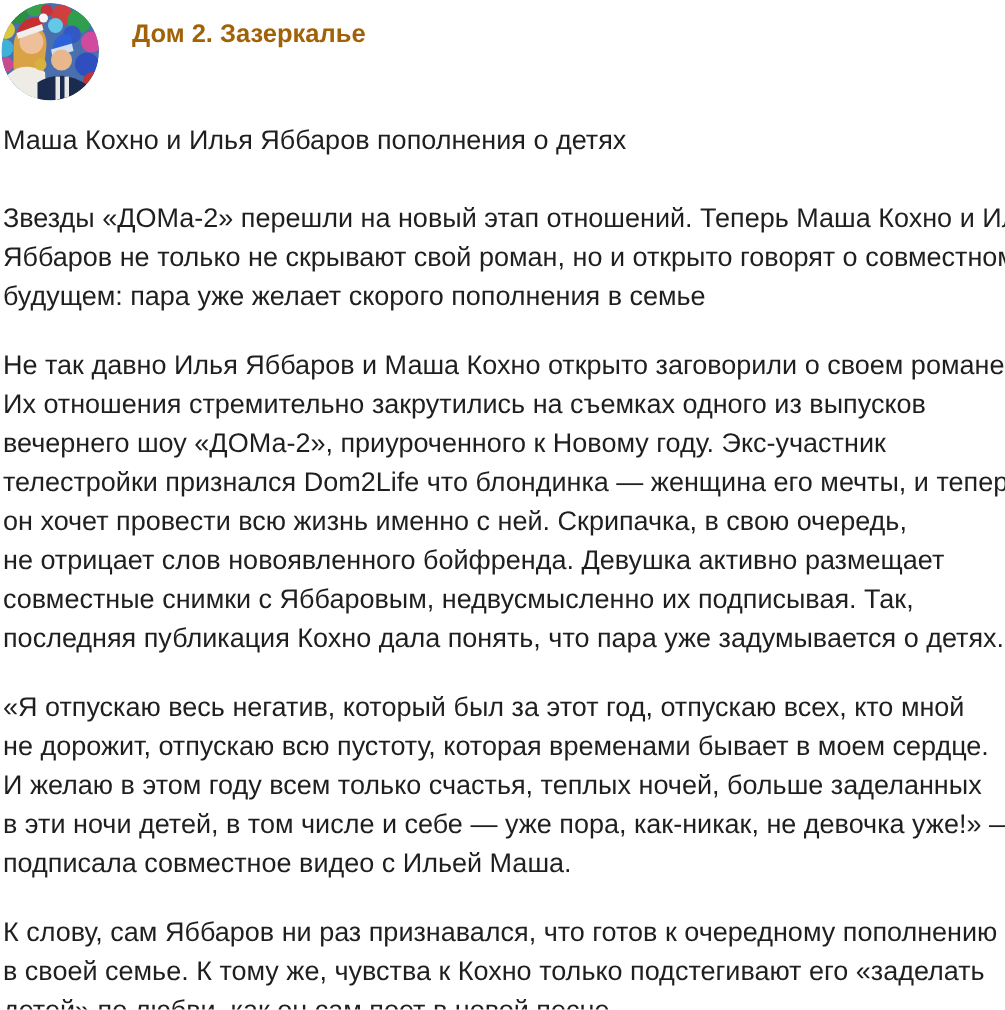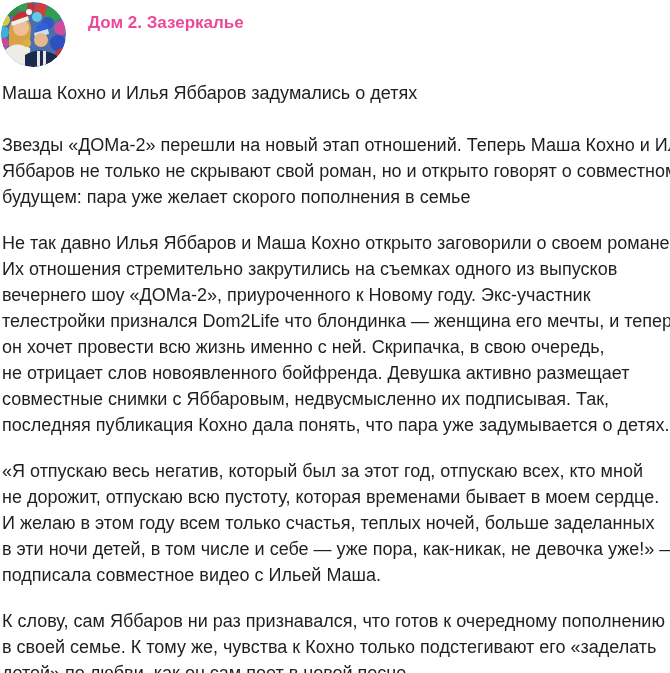--- a/index.html
+++ b/index.html
@@ -22,21 +22,21 @@
     overflow: hidden;
     cursor: pointer;
   }
   .avatar svg { display: block; }
 
   .community-name {
     position: absolute;
     left: 88px; top: 13px;
     font-size: 17px;
     font-weight: 700;
-    color: #ec4899;
+    color: #a16207;
     text-decoration: none;
     cursor: pointer;
     white-space: nowrap;
   }
 
   .article { padding: 13px 0 0 2px; }
 
   .headline {
     font-size: 18px;
     line-height: 26px;
@@ -101,21 +101,21 @@
           <path d="M24 53 Q40 43 58 55 L58 65 L24 65 Z" fill="#1b2b4e"></path>
           <rect x="36" y="49" width="3" height="16" fill="#e8e8e8"></rect>
           <rect x="42" y="49" width="3" height="16" fill="#e8e8e8"></rect>
         </g>
       </svg>
     </div>
     <a class="community-name">Дом 2. Зазеркалье</a>
   </header>
 
   <article class="article">
-    <div class="headline">Маша Кохно и Илья Яббаров задумались о детях</div>
+    <div class="headline">Маша Кохно и Илья Яббаров пополнения о детях</div>
     <p class="para">Звезды «ДОМа-2» перешли на новый этап отношений. Теперь Маша Кохно и Илья
 Яббаров не только не скрывают свой роман, но и открыто говорят о совместном
 будущем: пара уже желает скорого пополнения в семье</p>
     <p class="para">Не так давно Илья Яббаров и Маша Кохно открыто заговорили о своем романе.
 Их отношения стремительно закрутились на съемках одного из выпусков
 вечернего шоу «ДОМа-2», приуроченного к Новому году. Экс-участник
 телестройки признался Dom2Life что блондинка — женщина его мечты, и теперь
 он хочет провести всю жизнь именно с ней. Скрипачка, в свою очередь,
 не отрицает слов новоявленного бойфренда. Девушка активно размещает
 совместные снимки с Яббаровым, недвусмысленно их подписывая. Так,

